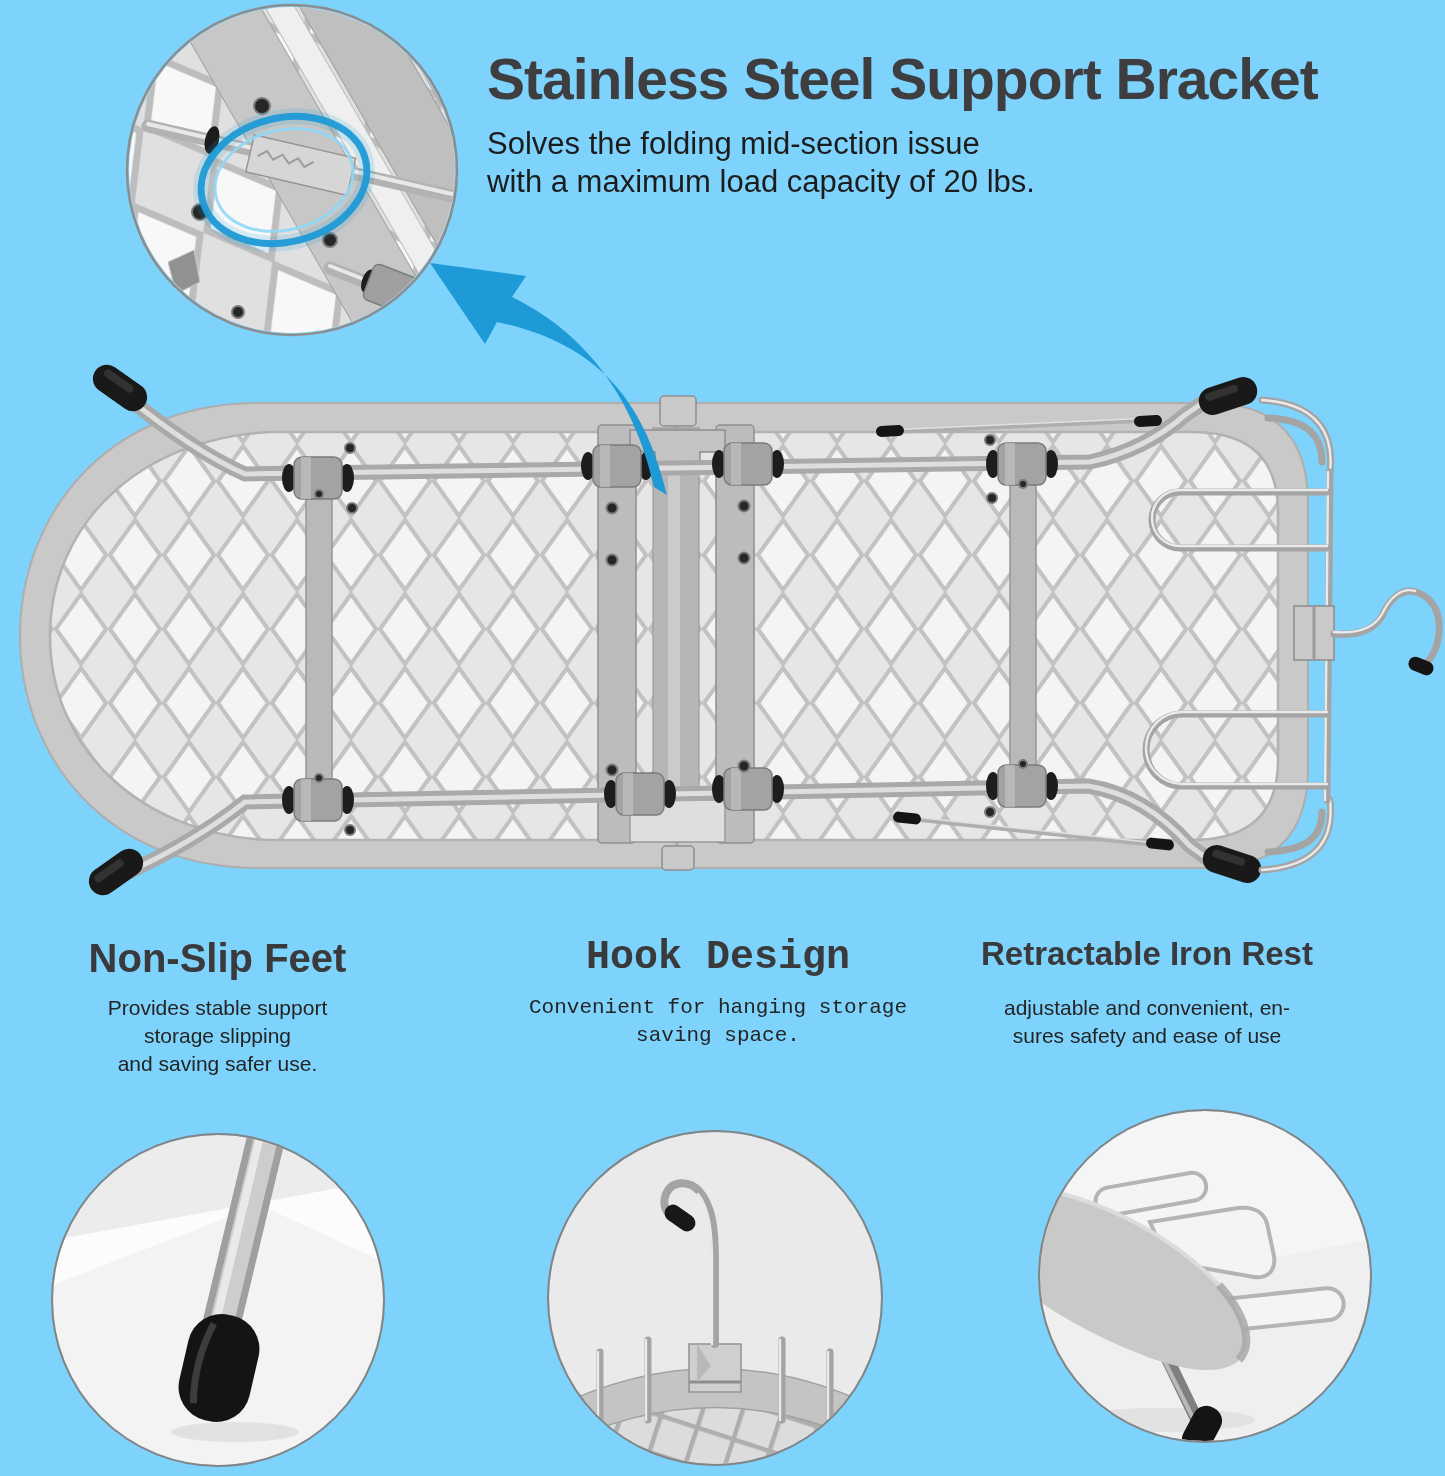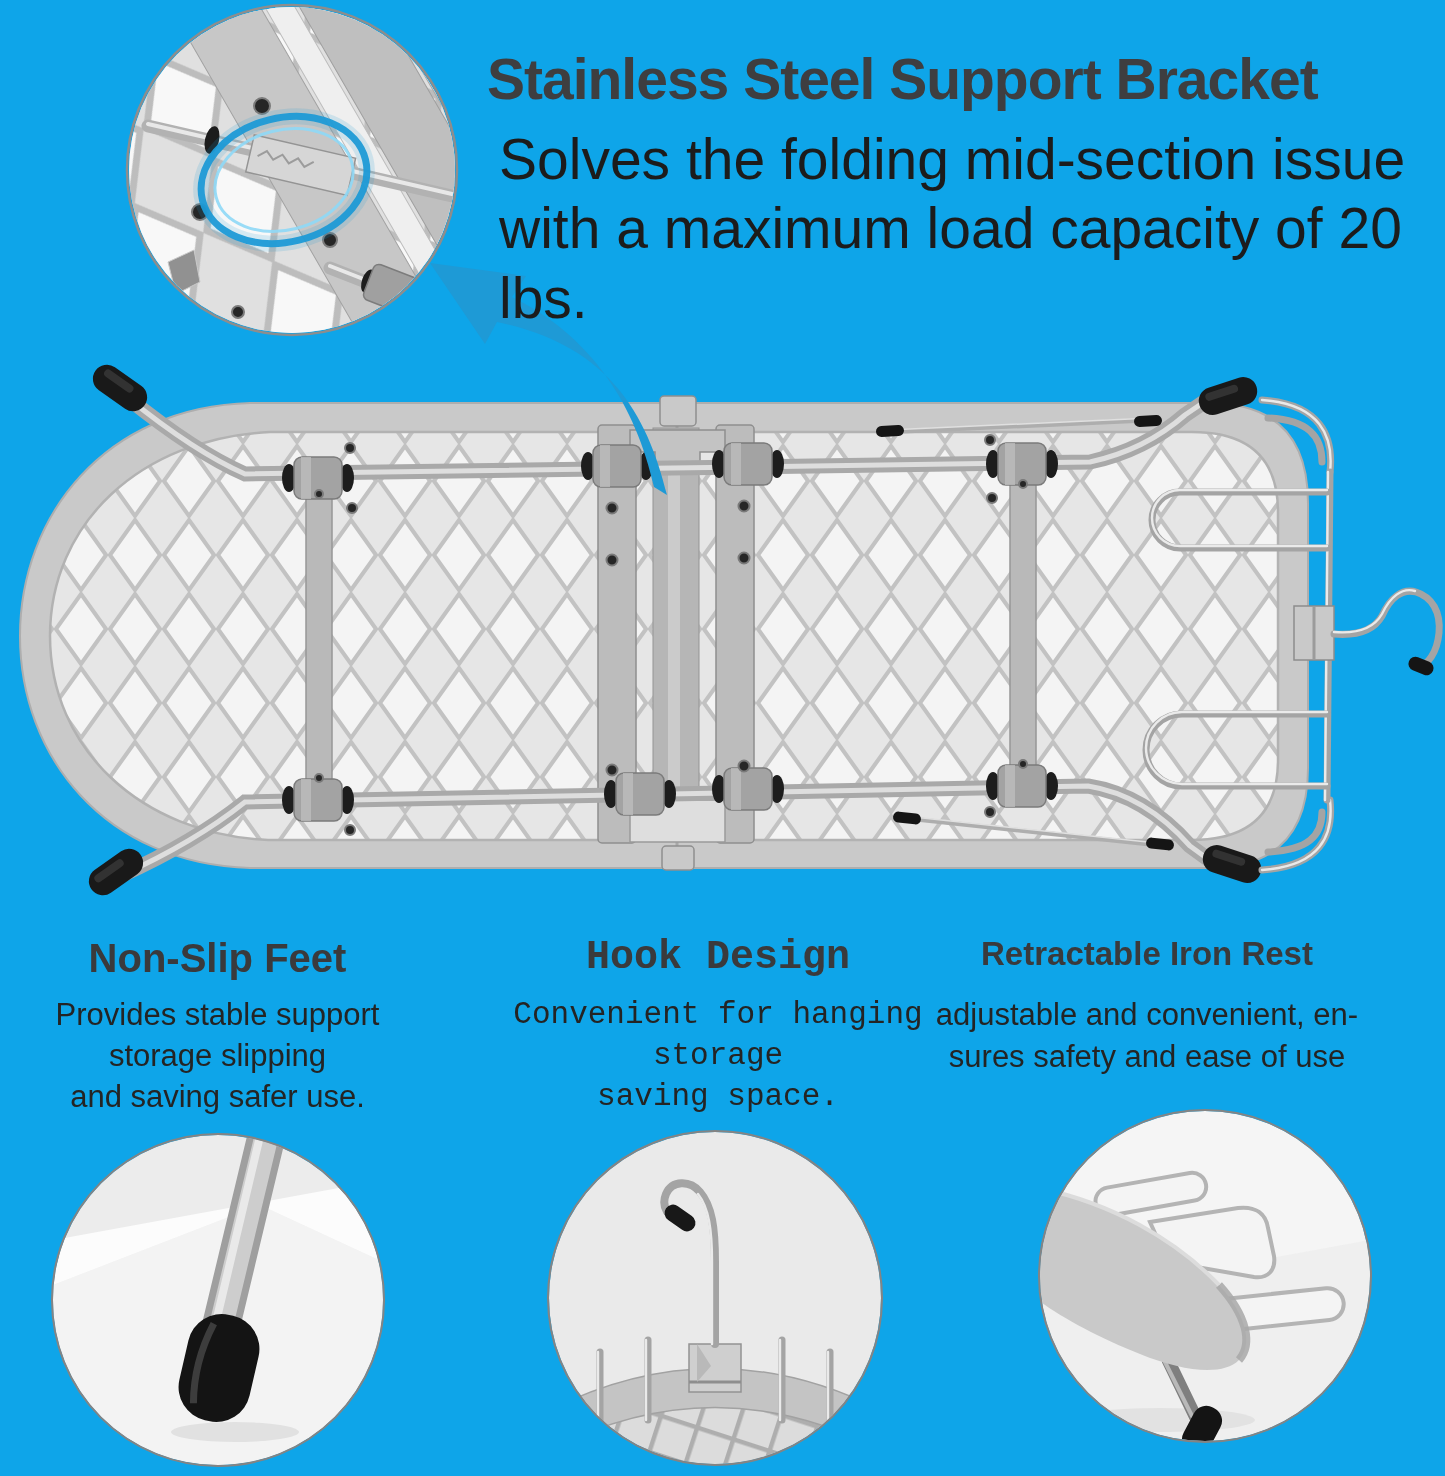--- a/index.html
+++ b/index.html
@@ -1,27 +1,27 @@
 <!DOCTYPE html>
 <html><head>
 <meta charset="utf-8">
 <style>
   html,body{margin:0;padding:0;background:#ffffff;}
-  .canvas{position:relative;width:1445px;height:1476px;background:#0ea5e9;overflow:hidden;
+  .canvas{position:relative;width:1445px;height:1476px;background:#7dd3fc;overflow:hidden;
           font-family:"Liberation Sans",sans-serif;}
   svg.art{position:absolute;left:0;top:0;width:1445px;height:1476px;display:block;}
   
   .hero-text{position:absolute;left:487px;top:48px;width:920px;}
   .hero-title{margin:0;font-size:57px;font-weight:700;letter-spacing:-1px;color:#3e3e40;line-height:1.1;}
-  .hero-sub{margin:14px 0 0 12px;font-size:57px;font-weight:400;color:#1c1c1c;line-height:1.22;}
+  .hero-sub{margin:14px 0 0 0;font-size:31px;font-weight:400;color:#1c1c1c;line-height:1.22;}
   .hero-sub span{display:block;}
   .features{position:absolute;top:936px;left:0;width:1445px;height:170px;padding-left:16px;}
   .feature{position:absolute;top:0;text-align:center;}
   .feature h2{margin:0 0 14px 0;font-size:40px;font-weight:700;color:#3a3a3c;line-height:1.1;}
-  .feature p{margin:0;font-size:31px;color:#242424;line-height:1.33;}
+  .feature p{margin:0;font-size:21px;color:#242424;line-height:1.33;}
   .feature p span{display:block;}
   .f1{left:20px;width:395px;}
   .f2{left:468px;width:500px;font-family:Liberation Mono, monospace;}
   .f3{left:916px;width:462px;}
   .f3 h2{font-size:33px;margin-bottom:22px;}
   
   .tube{stroke:#a9a9a9;stroke-width:15;fill:none;stroke-linecap:round;}
   .tubeh{stroke:#dedede;stroke-width:5;fill:none;stroke-linecap:round;}
   .cw{stroke:#a4a4a4;stroke-width:7;fill:none;stroke-linecap:round;}
   .ch{stroke:#eaeaea;stroke-width:2.4;fill:none;stroke-linecap:round;}

